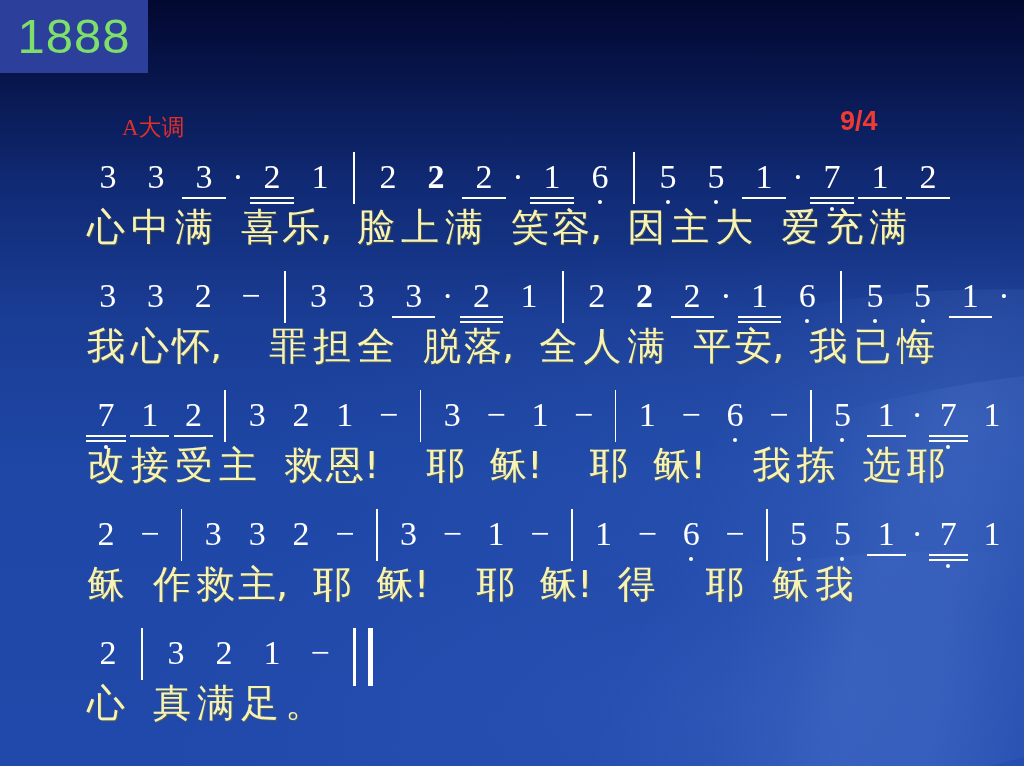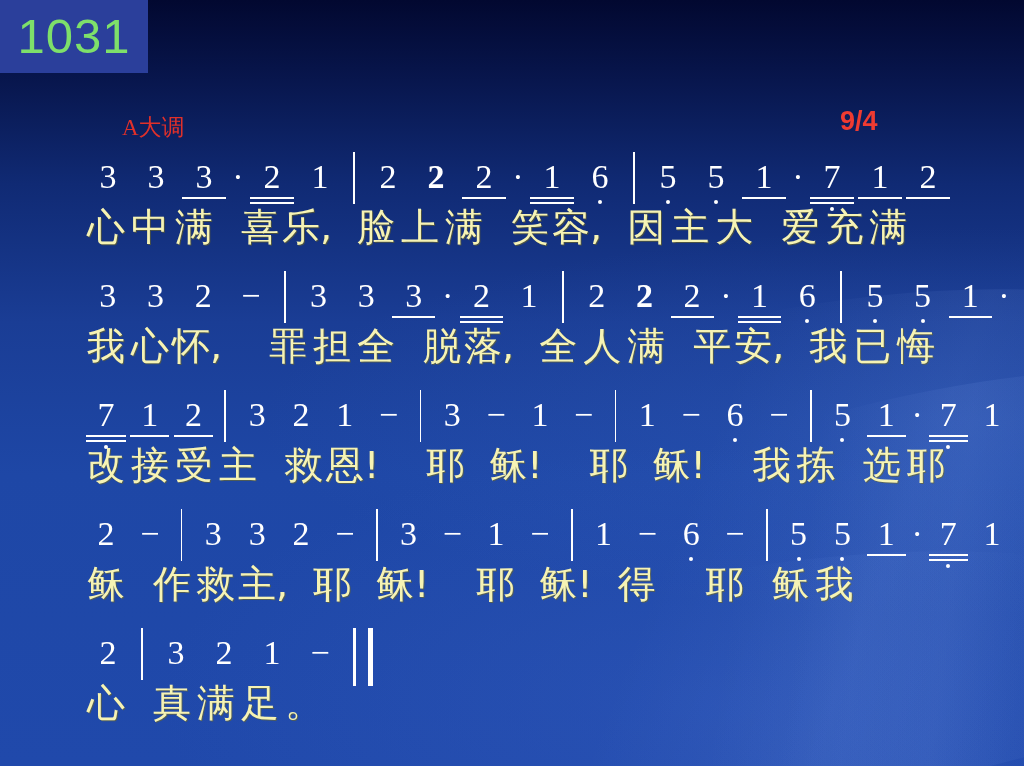--- a/index.html
+++ b/index.html
@@ -138,21 +138,21 @@
 </head>
 <body>
 
 <div id="slide">
 
   <div class="swoosh sw1"></div>
   <div class="swoosh sw2"></div>
   <div class="swoosh sw3"></div>
 
   <div id="song-number">
-    <span class="num">1031</span>
+    <span class="num">1888</span>
   </div>
 
 
   <div id="key-label">A大调</div>
 
   <div id="time-signature">9/4</div>
 
   <div id="score">
 
   <div class="system">

